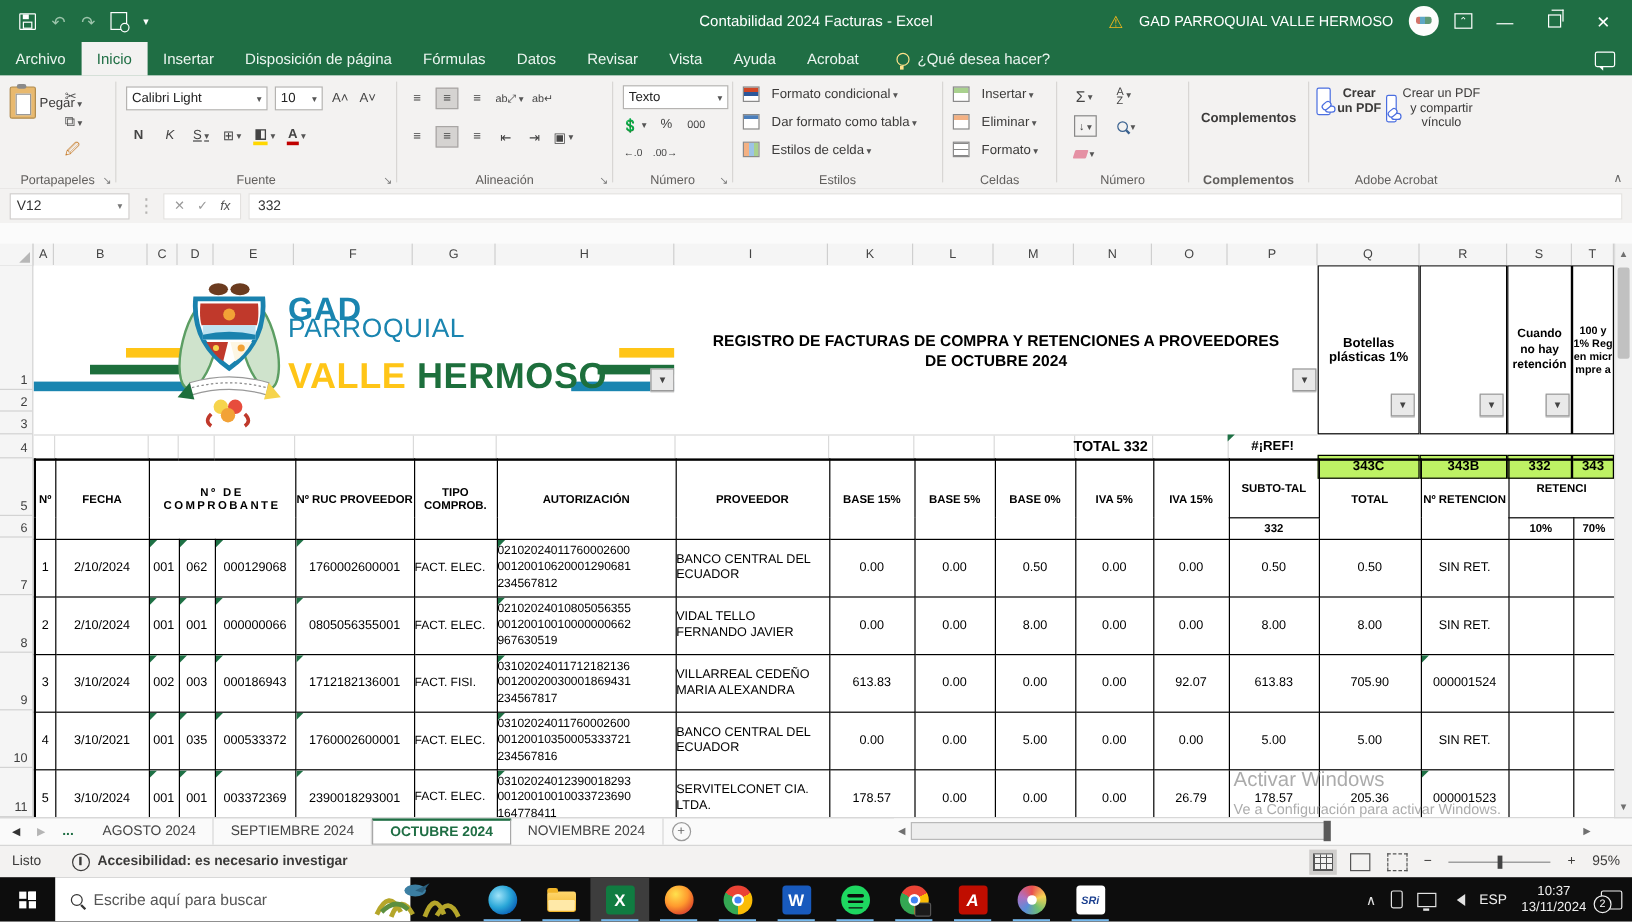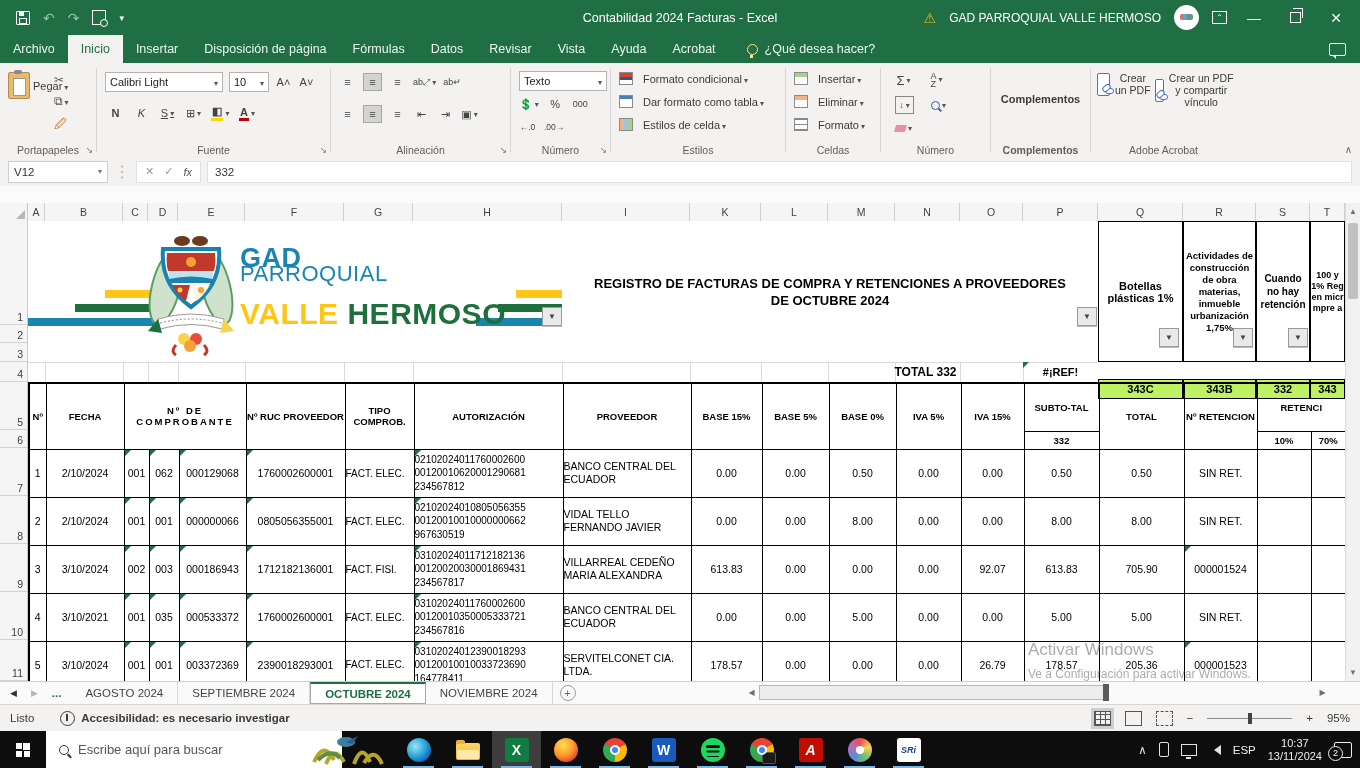--- a/index.html
+++ b/index.html
@@ -380,21 +380,21 @@
         <span class="orange-dot"></span>
         <div style="margin-top:12px;font-size:11px;">Complementos</div>
       </div>
       <span class="glabel">Complementos</span>
     </div>
     <span class="gdiv" style="left:1090px;"></span>
 
     <div class="rgroup" style="left:1091px;width:145px;">
       <div class="bigbtn" style="position:absolute;left:6px;top:9px;width:56px;text-align:center;">
         <span class="pdfdoc"></span>
-        <span style="font-size:10.5px;line-height:12px;">Crear un PDF</span>
+        <span style="font-size:10.5px;line-height:12px;font-weight:bold;">Crear un PDF</span>
       </div>
       <div class="bigbtn" style="position:absolute;left:64px;top:9px;width:80px;text-align:center;">
         <span class="pdfdoc"></span>
         <span style="font-size:10.5px;line-height:12px;">Crear un PDF y compartir vínculo</span>
       </div>
       <span class="glabel">Adobe Acrobat</span>
     </div>
     <span class="abs" style="right:8px;bottom:2px;color:#666;font-size:10px;">∧</span>
   </div>
 
@@ -493,21 +493,20 @@
     <div class="titleCell">
       <span class="t">REGISTRO DE FACTURAS DE COMPRA Y RETENCIONES A PROVEEDORES DE OCTUBRE 2024</span>
       <span class="fdrop" style="right:1px;bottom:36px;">▼</span>
     </div>
 
     <div class="qcell" style="left:1070px;width:85px;font-size:11px;">
       <span>Botellas plásticas 1%</span>
       <span class="fdrop" style="right:3px;bottom:14px;">▼</span>
     </div>
     <div class="qcell" style="left:1155px;width:73px;font-size:9.5px;line-height:12px;padding:0 1px;">
-      <span>Actividades de construcción de obra materias, inmueble urbanización 1,75%</span>
       <span class="fdrop" style="right:2px;bottom:14px;">▼</span>
     </div>
     <div class="qcell" style="left:1228px;width:54px;font-size:10px;line-height:13px;">
       <span>Cuando no hay retención</span>
       <span class="fdrop" style="right:1px;bottom:14px;">▼</span>
     </div>
     <div class="qcell" style="left:1282px;width:35px;font-size:9px;line-height:11px;">
       <span>100 y 1% Reg en micr mpre a</span>
     </div>
     <div class="qcode" style="left:1070px;width:85px;">343C</div>

